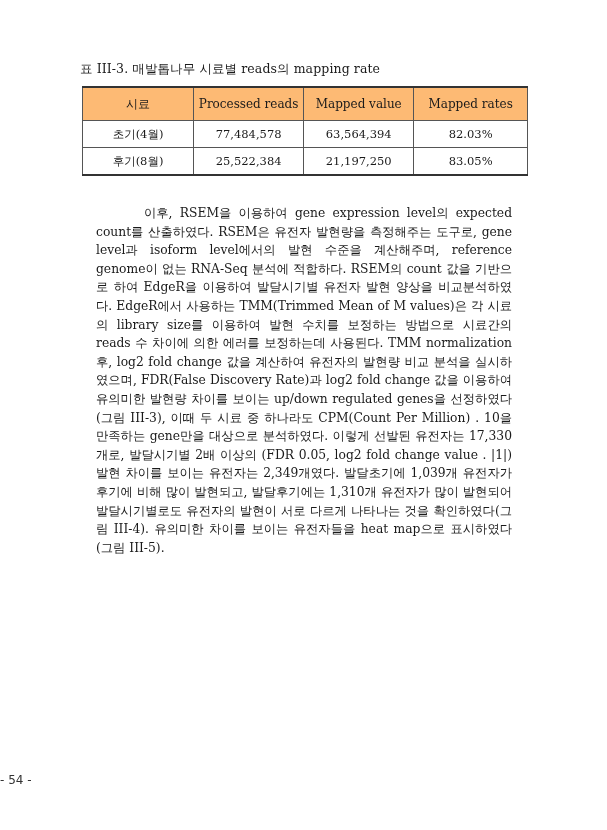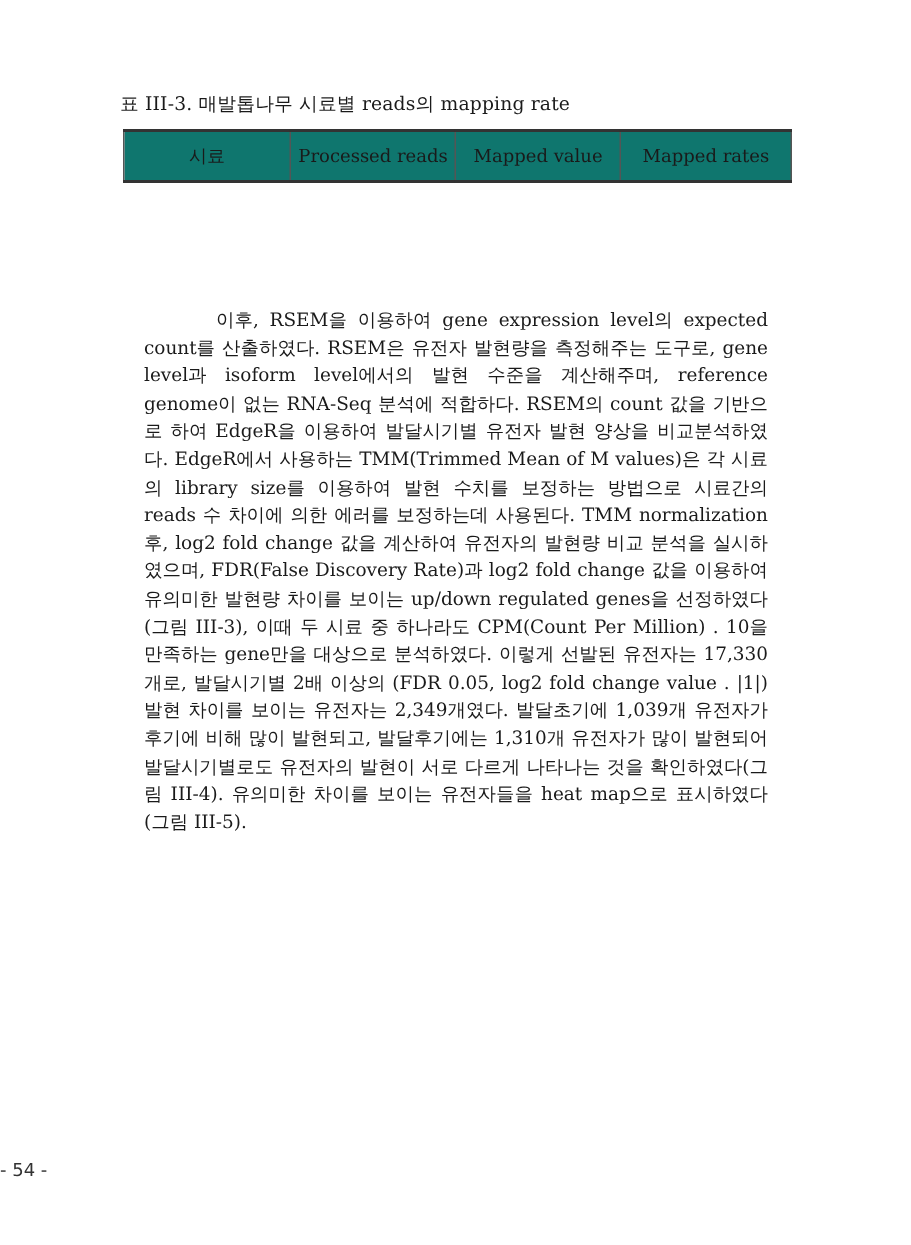--- a/index.html
+++ b/index.html
@@ -2,21 +2,21 @@
 <html><head>
 <meta charset="utf-8">
 <style>
   html, body { margin:0; padding:0; background:#ffffff; }
   body { width:607px; height:830px; position:relative; overflow:hidden;
          font-family: "DejaVu Serif", "Liberation Serif", serif; color:#1a1a1a; }
   .caption { position:absolute; left:80px; top:61px; font-size:12.5px; letter-spacing:0.1px; }
   table.data { position:absolute; left:82px; top:86px; width:446px; border-collapse:collapse;
                font-size:11.5px; }
   table.data th, table.data td { border:1px solid #555; text-align:center; padding:0; }
-  table.data th { background:#0f766e; height:32px; font-weight:normal; font-size:12px; }
+  table.data th { background:#fdba74; height:32px; font-weight:normal; font-size:12px; }
   table.data td { height:26px; }
   table.data { border-top:2px solid #333; border-bottom:2px solid #333; }
   .c0{width:112px}.c1{width:110px}.c2{width:110px}.c3{width:114px}
   .body-text { position:absolute; left:80px; top:188px; width:448px; font-size:12.3px;
                line-height:18.6px; text-align:justify; }
   .body-text p { margin:16px; text-indent:48px; text-align:justify; }
   .page-num { position:absolute; left:0; width:607px; top:773px; text-align:left;
               font-family:"DejaVu Sans", sans-serif; font-size:12px; color:#333; }
 </style>
 </head>
@@ -27,20 +27,32 @@
 <table class="data">
   <thead>
     <tr>
       <th class="c0">시료</th>
       <th class="c1">Processed reads</th>
       <th class="c2">Mapped value</th>
       <th class="c3">Mapped rates</th>
     </tr>
   </thead>
   <tbody>
+    <tr>
+      <td>초기(4월)</td>
+      <td>77,484,578</td>
+      <td>63,564,394</td>
+      <td>82.03%</td>
+    </tr>
+    <tr>
+      <td>후기(8월)</td>
+      <td>25,522,384</td>
+      <td>21,197,250</td>
+      <td>83.05%</td>
+    </tr>
   </tbody>
 </table>
 
 <div class="body-text">
   <p>이후, RSEM을 이용하여 gene expression level의 expected count를 산출하였다. RSEM은 유전자 발현량을 측정해주는 도구로, gene level과 isoform level에서의 발현 수준을 계산해주며, reference genome이 없는 RNA-Seq 분석에 적합하다. RSEM의 count 값을 기반으로 하여 EdgeR을 이용하여 발달시기별 유전자 발현 양상을 비교분석하였다. EdgeR에서 사용하는 TMM(Trimmed Mean of M values)은 각 시료의 library size를 이용하여 발현 수치를 보정하는 방법으로 시료간의 reads 수 차이에 의한 에러를 보정하는데 사용된다. TMM normalization 후, log2 fold change 값을 계산하여 유전자의 발현량 비교 분석을 실시하였으며, FDR(False Discovery Rate)과 log2 fold change 값을 이용하여 유의미한 발현량 차이를 보이는 up/down regulated genes을 선정하였다(그림 III-3), 이때 두 시료 중 하나라도 CPM(Count Per Million) . 10을 만족하는 gene만을 대상으로 분석하였다. 이렇게 선발된 유전자는 17,330개로, 발달시기별 2배 이상의 (FDR  0.05, log2 fold change value . |1|) 발현 차이를 보이는 유전자는 2,349개였다. 발달초기에 1,039개 유전자가 후기에 비해 많이 발현되고, 발달후기에는 1,310개 유전자가 많이 발현되어 발달시기별로도 유전자의 발현이 서로 다르게 나타나는 것을 확인하였다(그림 III-4). 유의미한 차이를 보이는 유전자들을 heat map으로 표시하였다(그림 III-5).</p>
 </div>
 
 <div class="page-num">- 54 -</div>
 
 </body></html>

